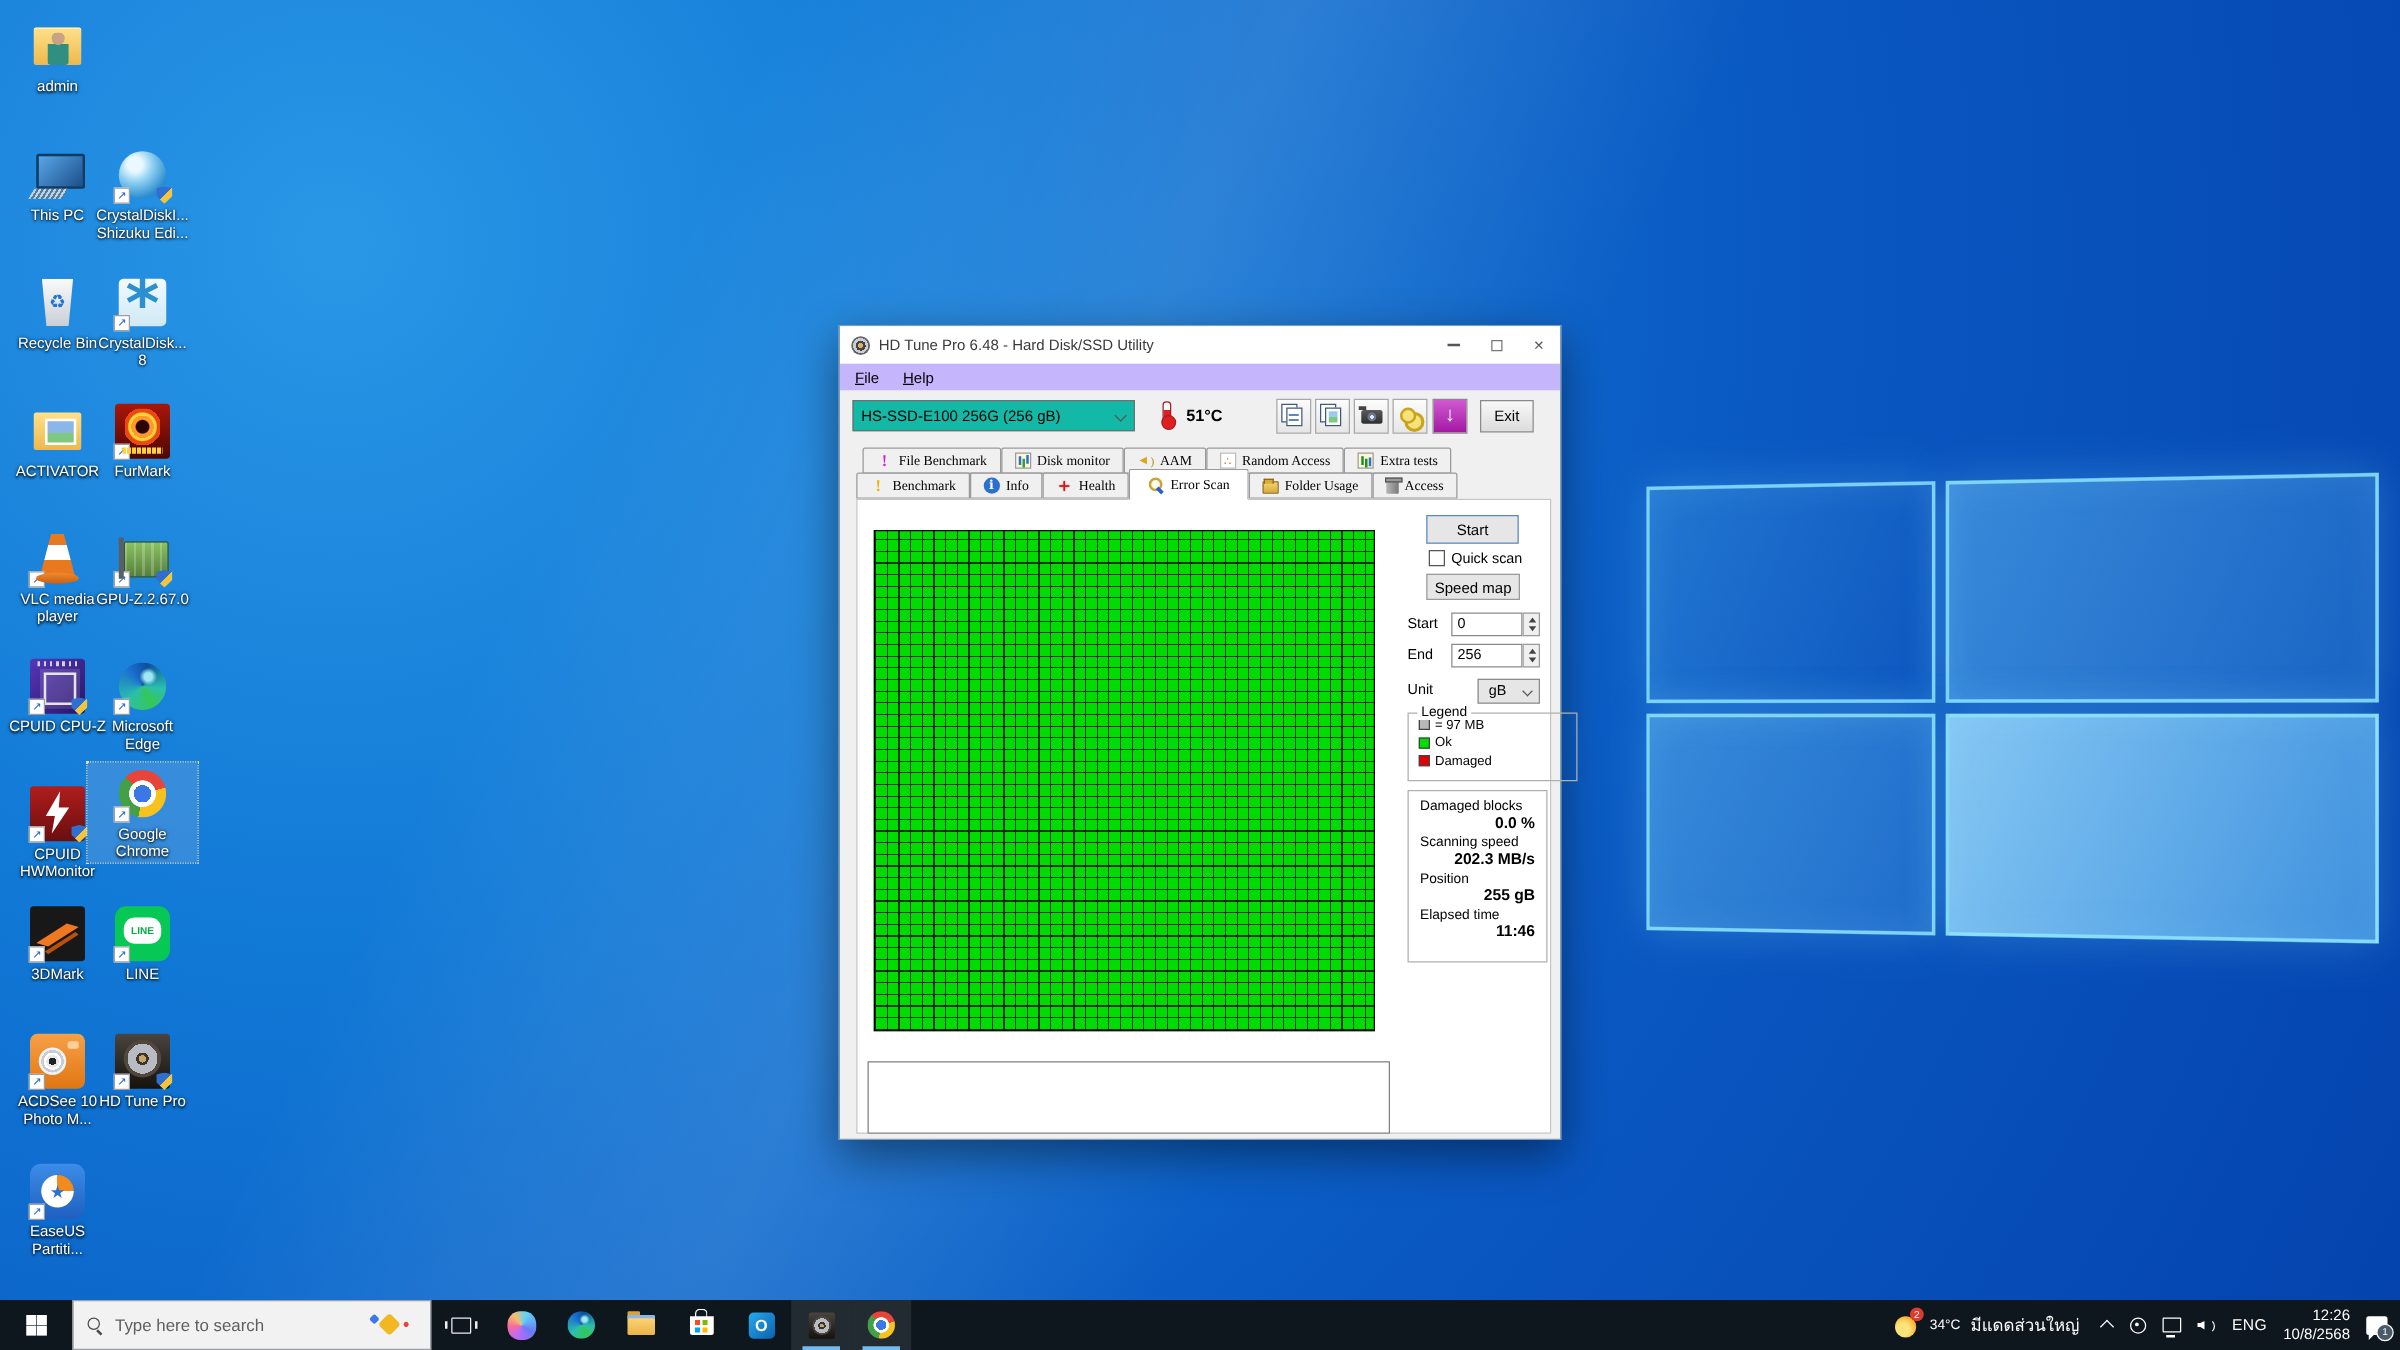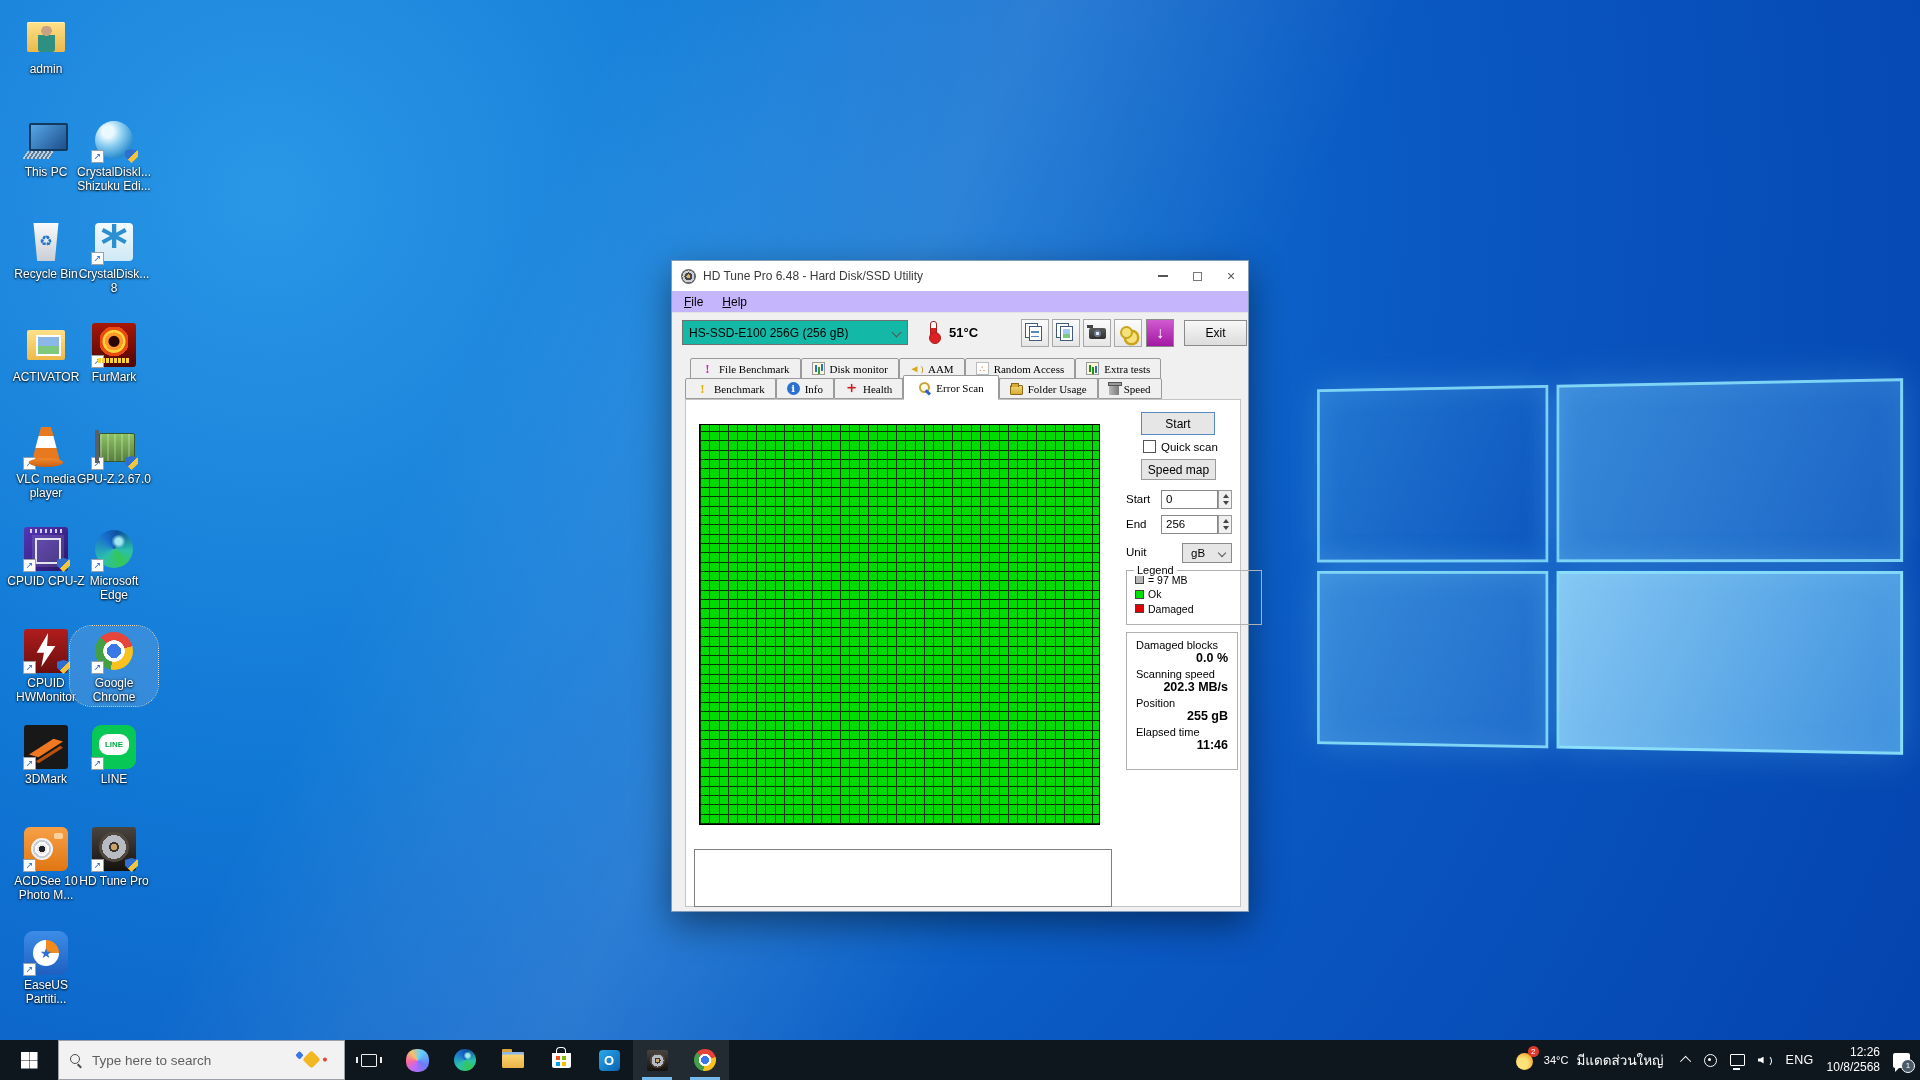--- a/index.html
+++ b/index.html
@@ -131,21 +131,21 @@
   .tb-pic::after { content:""; position:absolute; inset:2px; background:linear-gradient(#9ec9f0 0 55%, #7fc97f 55%); }
   .tb-cam { position:relative; width:17px; height:11px; border-radius:2px; background:linear-gradient(#5a5a5a,#2e2e2e); }
   .tb-cam::before { content:""; position:absolute; left:-2px; top:-3px; width:6px; height:3px; background:#444; }
   .tb-cam::after { content:""; position:absolute; left:5.5px; top:2px; width:7px; height:7px; border-radius:50%;
     background:radial-gradient(circle,#dfe8f2 0 1.5px, #6a7a8c 1.5px 3.5px); }
   .tb-keys { position:relative; width:16px; height:16px; }
   .tb-keys::before { content:""; position:absolute; left:0; top:1px; width:9px; height:9px; border-radius:50%;
     border:2.5px solid #caa41e; background:#f6e27a; box-shadow:5px 5px 0 -1px #f6e27a, 5px 5px 0 1.5px #caa41e; }
   .tb-down { background:linear-gradient(#d05ad0,#a318a3) !important; border-color:#8a8a8a; }
   .tb-down span { color:#fff; font-weight:bold; font-size:16px; line-height:1; }
-  #exit-btn { position:absolute; left:512px; top:7px; width:63px; height:26px; background:linear-gradient(#f8f8f8,#dcdcdc);
+  #exit-btn { position:absolute; left:512px; top:7px; width:43px; height:26px; background:linear-gradient(#f8f8f8,#dcdcdc);
     border:1px solid #8a8a8a; display:flex; align-items:center; justify-content:center; }
 
   
   #tabstrip { position:absolute; left:13px; top:97px; width:556px; }
   .tabrow { position:absolute; left:0; display:flex; }
   #tabrow1 { top:0; left:5px; }
   #tabrow2 { top:20px; }
   .tab { display:flex; align-items:center; gap:5px; padding:0 10px; height:21px; font-size:11px;
     background:#f0f0f0; border:1px solid #9a9a9a; border-radius:2px 2px 0 0; white-space:nowrap;font-family:Liberation Serif, serif; }
   .tab.active { background:#fff; height:25px; margin-top:-3px; position:relative; z-index:3; border-bottom-color:#fff; padding:0 14px; }
@@ -371,21 +371,21 @@
         </div>
         <div class="lbl">GPU-Z.2.67.0</div>
       </div>
       <div class="dicon" style="left: 70px; top: 524px;">
         <div class="dart ic-edge">
           <i class="badge-sc"></i>
         </div>
         <div class="lbl">Microsoft
 Edge</div>
       </div>
-      <div class="dicon selected" style="left: 70px; top: 626px; border-radius: 22px;">
+      <div class="dicon selected" style="left: 70px; top: 610px;">
         <div class="dart ic-chrome">
           <i class="badge-sc"></i>
         </div>
         <div class="lbl">Google
 Chrome</div>
       </div>
       <div class="dicon" style="left: 70px; top: 722px;">
         <div class="dart ic-line">
           <i class="badge-sc"></i>
         </div>
@@ -487,21 +487,21 @@
           <div class="tab active">
             <span class="ticon ti-scan"></span>
             <span>Error Scan</span>
           </div>
           <div class="tab">
             <span class="ticon ti-folder"></span>
             <span>Folder Usage</span>
           </div>
           <div class="tab">
             <span class="ticon ti-erase"></span>
-            <span>Speed</span>
+            <span>Access</span>
           </div>
         </div>
     </div>
     <div id="page">
       <div id="scan-grid" style="background: repeating-linear-gradient(0deg, rgb(10, 50, 8) 0px, rgb(10, 50, 8) 1px, rgba(0, 0, 0, 0) 1px, rgba(0, 0, 0, 0) 9.33px), repeating-linear-gradient(90deg, rgb(10, 50, 8) 0px, rgb(10, 50, 8) 1px, rgba(0, 0, 0, 0) 1px, rgba(0, 0, 0, 0) 9.33px) rgb(0, 220, 0);"></div>
 
       <div class="gbox-btn" id="btn-start">
           <span>Start</span>
         </div>
       <div id="quickscan">

